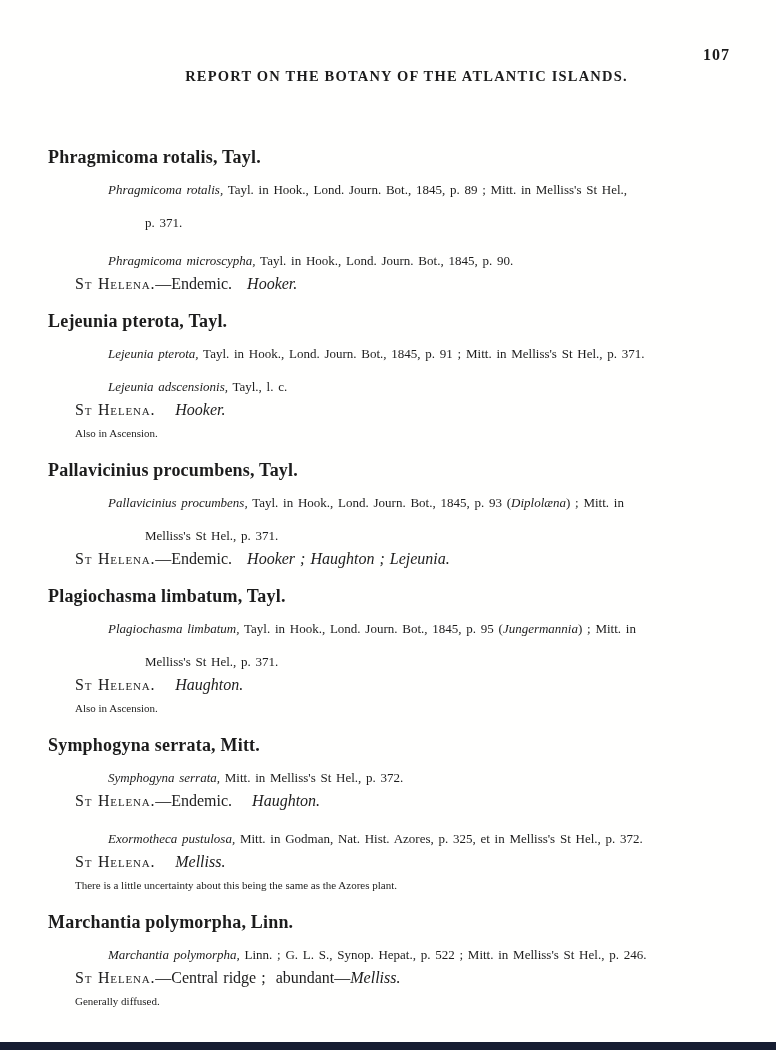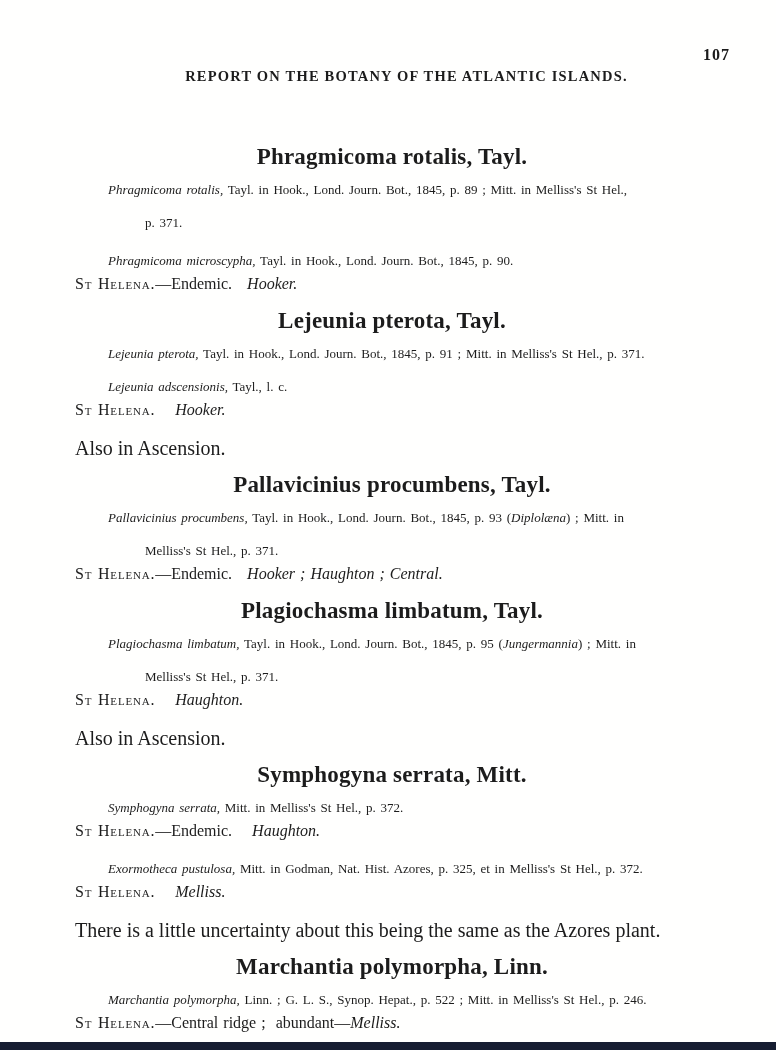--- a/index.html
+++ b/index.html
@@ -31,50 +31,49 @@
     position:absolute;
     right:6px; top:-1px;
     font-size:16px;
     font-weight:700;
     letter-spacing:1px;
   }
 
   .entry { margin-bottom:17px; }
 
   .sp-head {
-    font-size:23px;
+    font-size:18px;
     font-weight:700;
     line-height:20px;
     margin:0 0 8px 0;
     letter-spacing:0.2px;
     white-space:pre;
-    text-align:center;
   }
 
   .syn {
     font-size:13px;
     line-height:21px;
     margin-left:60px;
     white-space:pre;
     word-spacing:1.5px;
     margin-top:12px;
   }
   .syn.cont { margin-left:97px; }
 
   .dist {
     font-size:16px;
     line-height:20px;
     margin:3px 0 0 27px;
     white-space:pre;
     word-spacing:1px;
   }
   .note {
-    font-size:20px;
+    font-size:11px;
     line-height:20px;
-    margin:18px 0 0 27px;
+    margin:3px 0 0 27px;
     white-space:pre;
   }
 
   .seg-italic { font-style:italic; }
   .seg-roman { font-style:normal; }
   .seg-smallcaps {
     font-variant:small-caps;
     letter-spacing:0.8px;
   }
 
@@ -112,21 +111,21 @@
       <div class="syn"><span class="seg seg-italic">Lejeunia pterota,</span><span class="seg seg-roman"> Tayl. in Hook., Lond. Journ. Bot., 1845, p. 91 ; Mitt. in Melliss's St Hel., p. 371.</span></div>
       <div class="syn"><span class="seg seg-italic">Lejeunia adscensionis,</span><span class="seg seg-roman"> Tayl., l. c.</span></div>
       <div class="dist"><span class="seg seg-smallcaps">St Helena.</span><span class="seg seg-italic">    Hooker.</span></div>
       <div class="note">Also in Ascension.</div>
     </section>
 
     <section class="entry">
       <h3 class="sp-head">Pallavicinius procumbens, Tayl.</h3>
       <div class="syn"><span class="seg seg-italic">Pallavicinius procumbens,</span><span class="seg seg-roman"> Tayl. in Hook., Lond. Journ. Bot., 1845, p. 93 (</span><span class="seg seg-italic">Diplolæna</span><span class="seg seg-roman">) ; Mitt. in</span></div>
       <div class="syn cont"><span class="seg seg-roman">Melliss's St Hel., p. 371.</span></div>
-      <div class="dist"><span class="seg seg-smallcaps">St Helena.</span><span class="seg seg-roman">—Endemic.</span><span class="seg seg-italic">   Hooker ; Haughton ; Central.</span></div>
+      <div class="dist"><span class="seg seg-smallcaps">St Helena.</span><span class="seg seg-roman">—Endemic.</span><span class="seg seg-italic">   Hooker ; Haughton ; Lejeunia.</span></div>
     </section>
 
     <section class="entry">
       <h3 class="sp-head">Plagiochasma limbatum, Tayl.</h3>
       <div class="syn"><span class="seg seg-italic">Plagiochasma limbatum,</span><span class="seg seg-roman"> Tayl. in Hook., Lond. Journ. Bot., 1845, p. 95 (</span><span class="seg seg-italic">Jungermannia</span><span class="seg seg-roman">) ; Mitt. in</span></div>
       <div class="syn cont"><span class="seg seg-roman">Melliss's St Hel., p. 371.</span></div>
       <div class="dist"><span class="seg seg-smallcaps">St Helena.</span><span class="seg seg-italic">    Haughton.</span></div>
       <div class="note">Also in Ascension.</div>
     </section>
 

